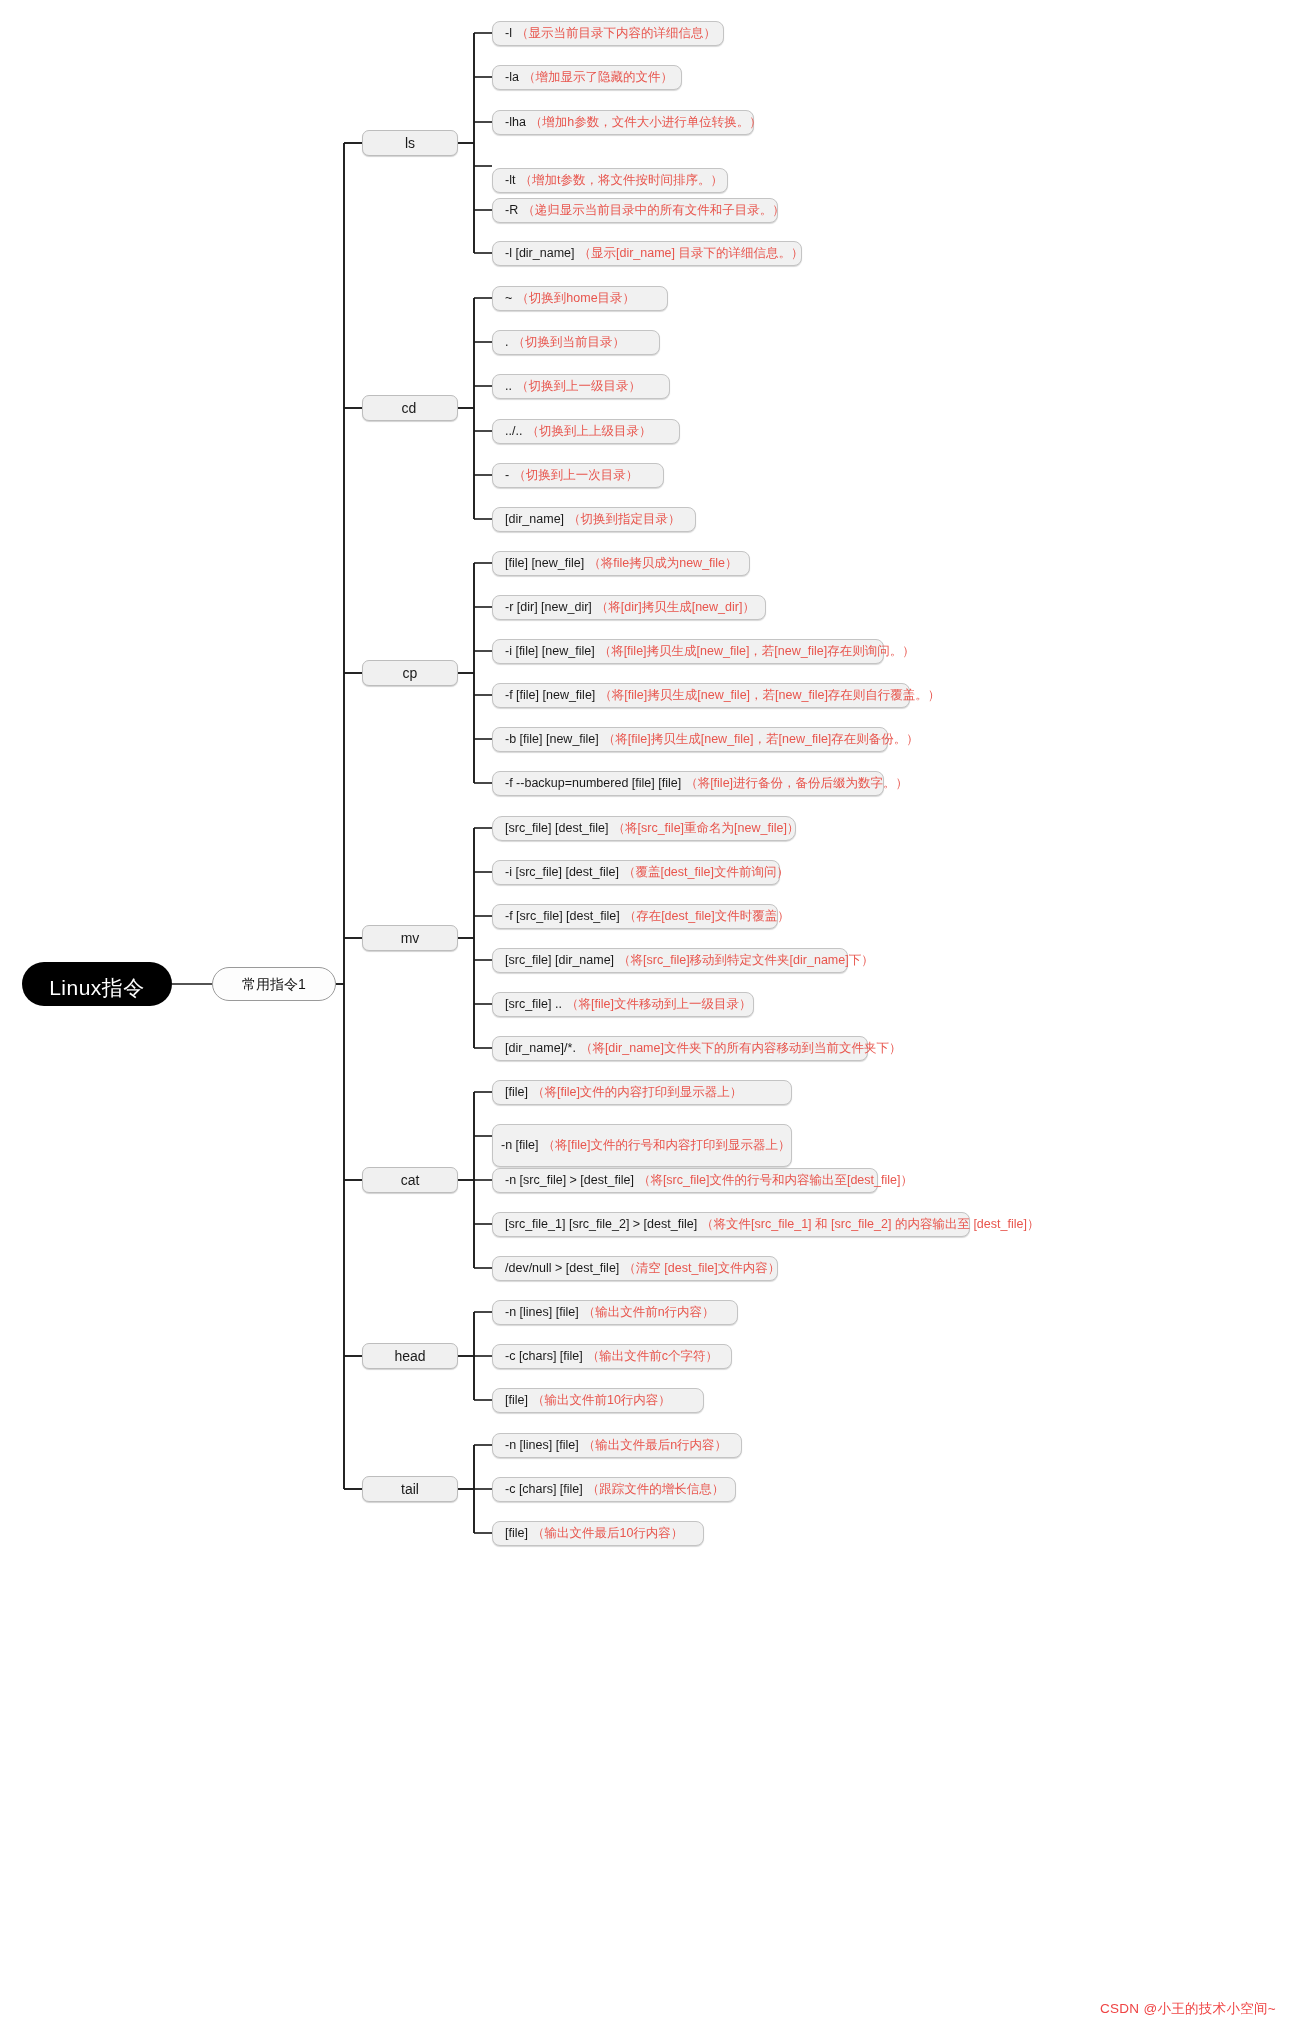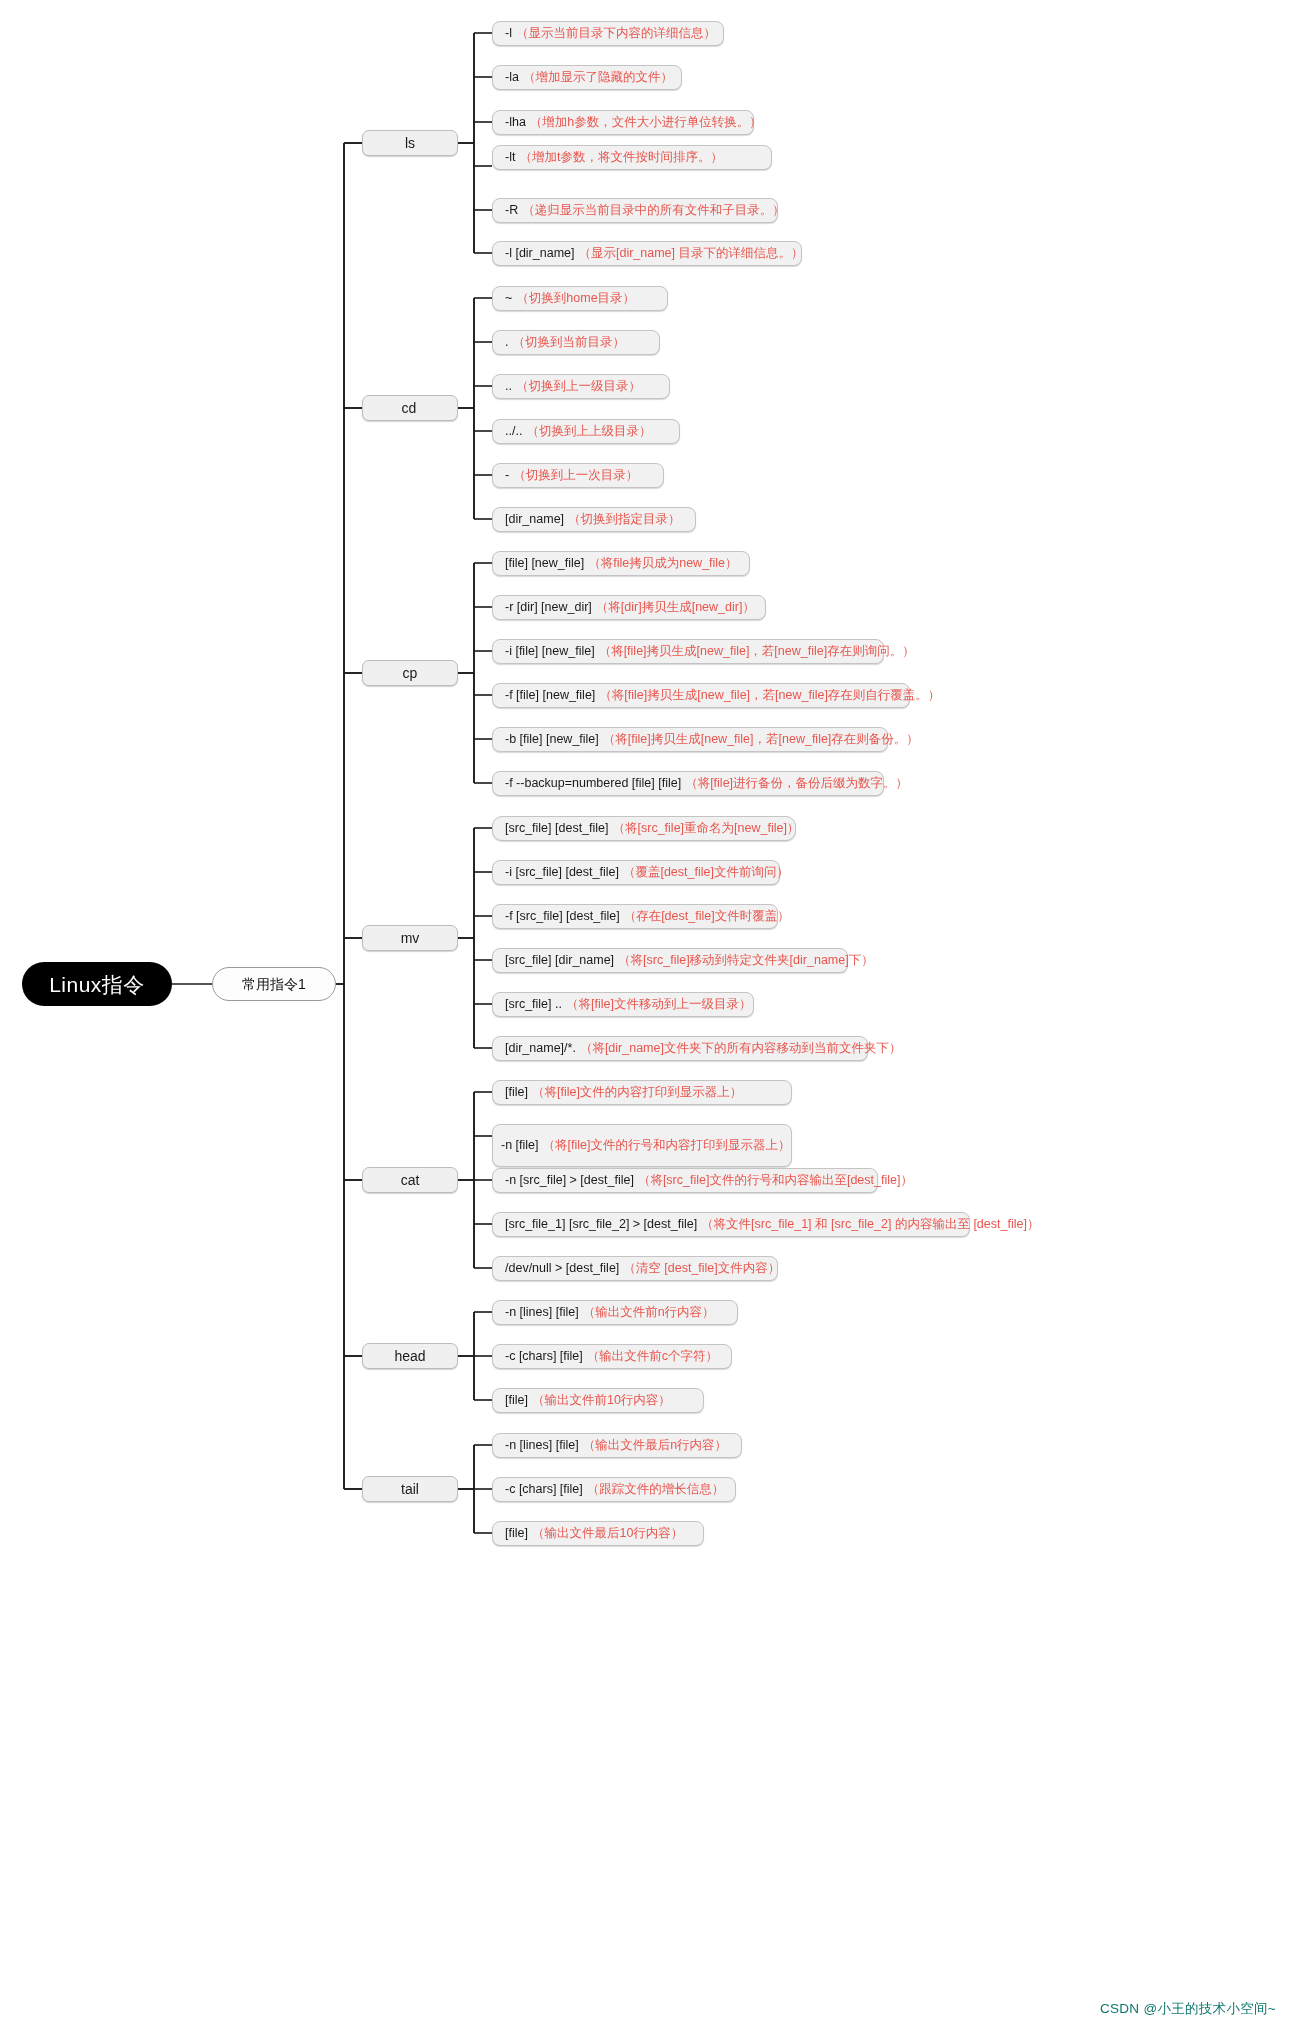--- a/index.html
+++ b/index.html
@@ -37,21 +37,22 @@
     line-height: 1;
   }
   
   .node.root {
     background: #000000;
     color: #ffffff;
     border-radius: 22px;
     font-size: 21px;
     letter-spacing: 0.5px;
     height: 44px;
-    padding: 16px 18px;
+    padding: 8px 18px;
+    align-items: flex-end;
   }
   
   .node.level1 {
     background: #fdfdfd;
     color: #111111;
     border: 1px solid #9a9a9a;
     border-radius: 17px;
     font-size: 14px;
     height: 34px;
     padding: 4px 14px;
@@ -85,21 +86,21 @@
   }
   .leaf-desc {
     color: #e8554d;
     font-size: 12.5px;
     margin-left: 4px;
   }
   .watermark {
     position: absolute;
     right: 14px;
     bottom: 8px;
-    color: #0f766e;
+    color: #ef4444;
     font-size: 13.5px;
     letter-spacing: 0.3px;
   }
 </style>
 </head>
 <body>
 
 <div id="canvas">
   <svg class="links" id="links-svg">
       <path d="M 172 984 L 212 984" fill="none" stroke="#1a1a1a" stroke-width="1.6" stroke-linecap="butt"></path>
@@ -177,21 +178,21 @@
         <span class="leaf-desc">（显示当前目录下内容的详细信息）</span>
       </div>
       <div class="node leaf" style="left: 492px; top: 64.5px; width: 190px; height: 25px;">
         <span class="leaf-syntax">-la</span>
         <span class="leaf-desc">（增加显示了隐藏的文件）</span>
       </div>
       <div class="node leaf" style="left: 492px; top: 109.5px; width: 262px; height: 25px;">
         <span class="leaf-syntax">-lha</span>
         <span class="leaf-desc">（增加h参数，文件大小进行单位转换。）</span>
       </div>
-      <div class="node leaf" style="left: 492px; top: 145px; width: 280px; height: 25px;">
+      <div class="node leaf" style="left: 492px; top: 168px; width: 236px; height: 25px;">
         <span class="leaf-syntax">-lt</span>
         <span class="leaf-desc">（增加t参数，将文件按时间排序。）</span>
       </div>
       <div class="node leaf" style="left: 492px; top: 197.5px; width: 286px; height: 25px;">
         <span class="leaf-syntax">-R</span>
         <span class="leaf-desc">（递归显示当前目录中的所有文件和子目录。）</span>
       </div>
       <div class="node leaf" style="left: 492px; top: 240.5px; width: 310px; height: 25px;">
         <span class="leaf-syntax">-l [dir_name]</span>
         <span class="leaf-desc">（显示[dir_name] 目录下的详细信息。）</span>

